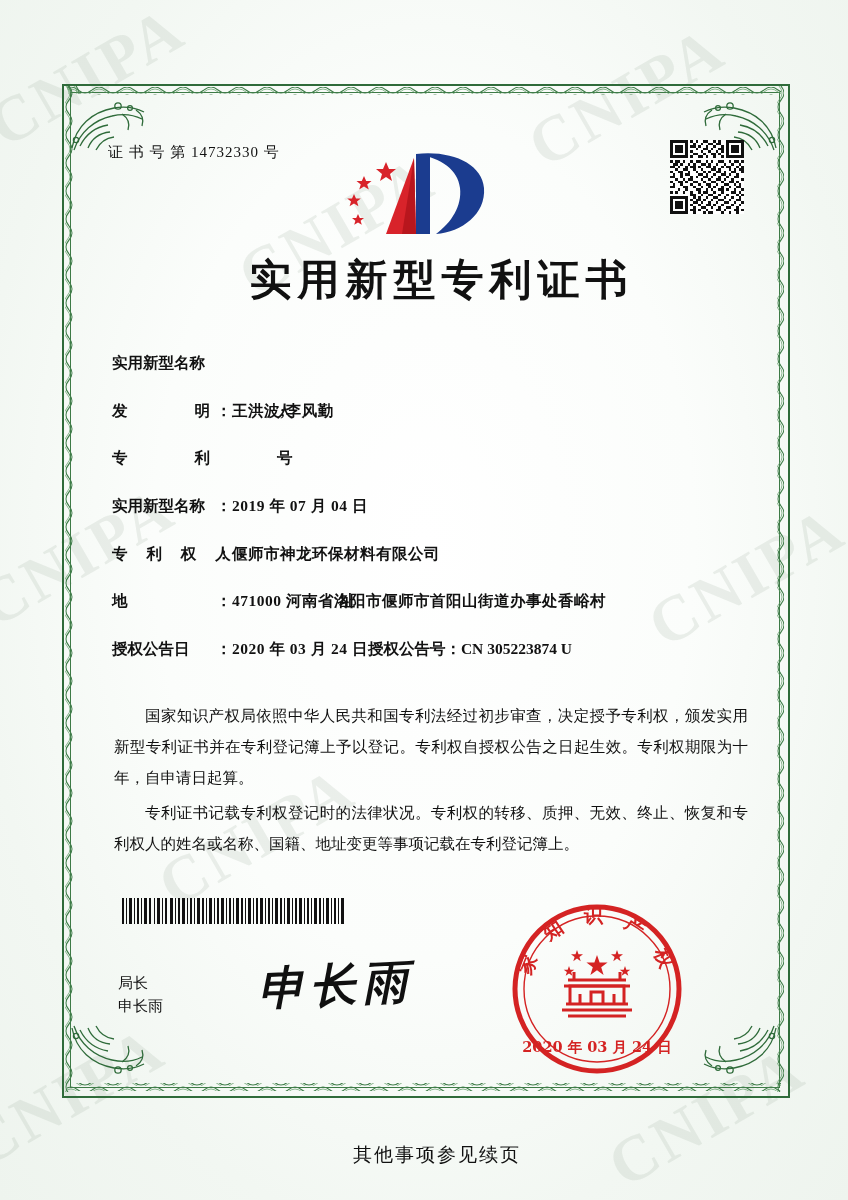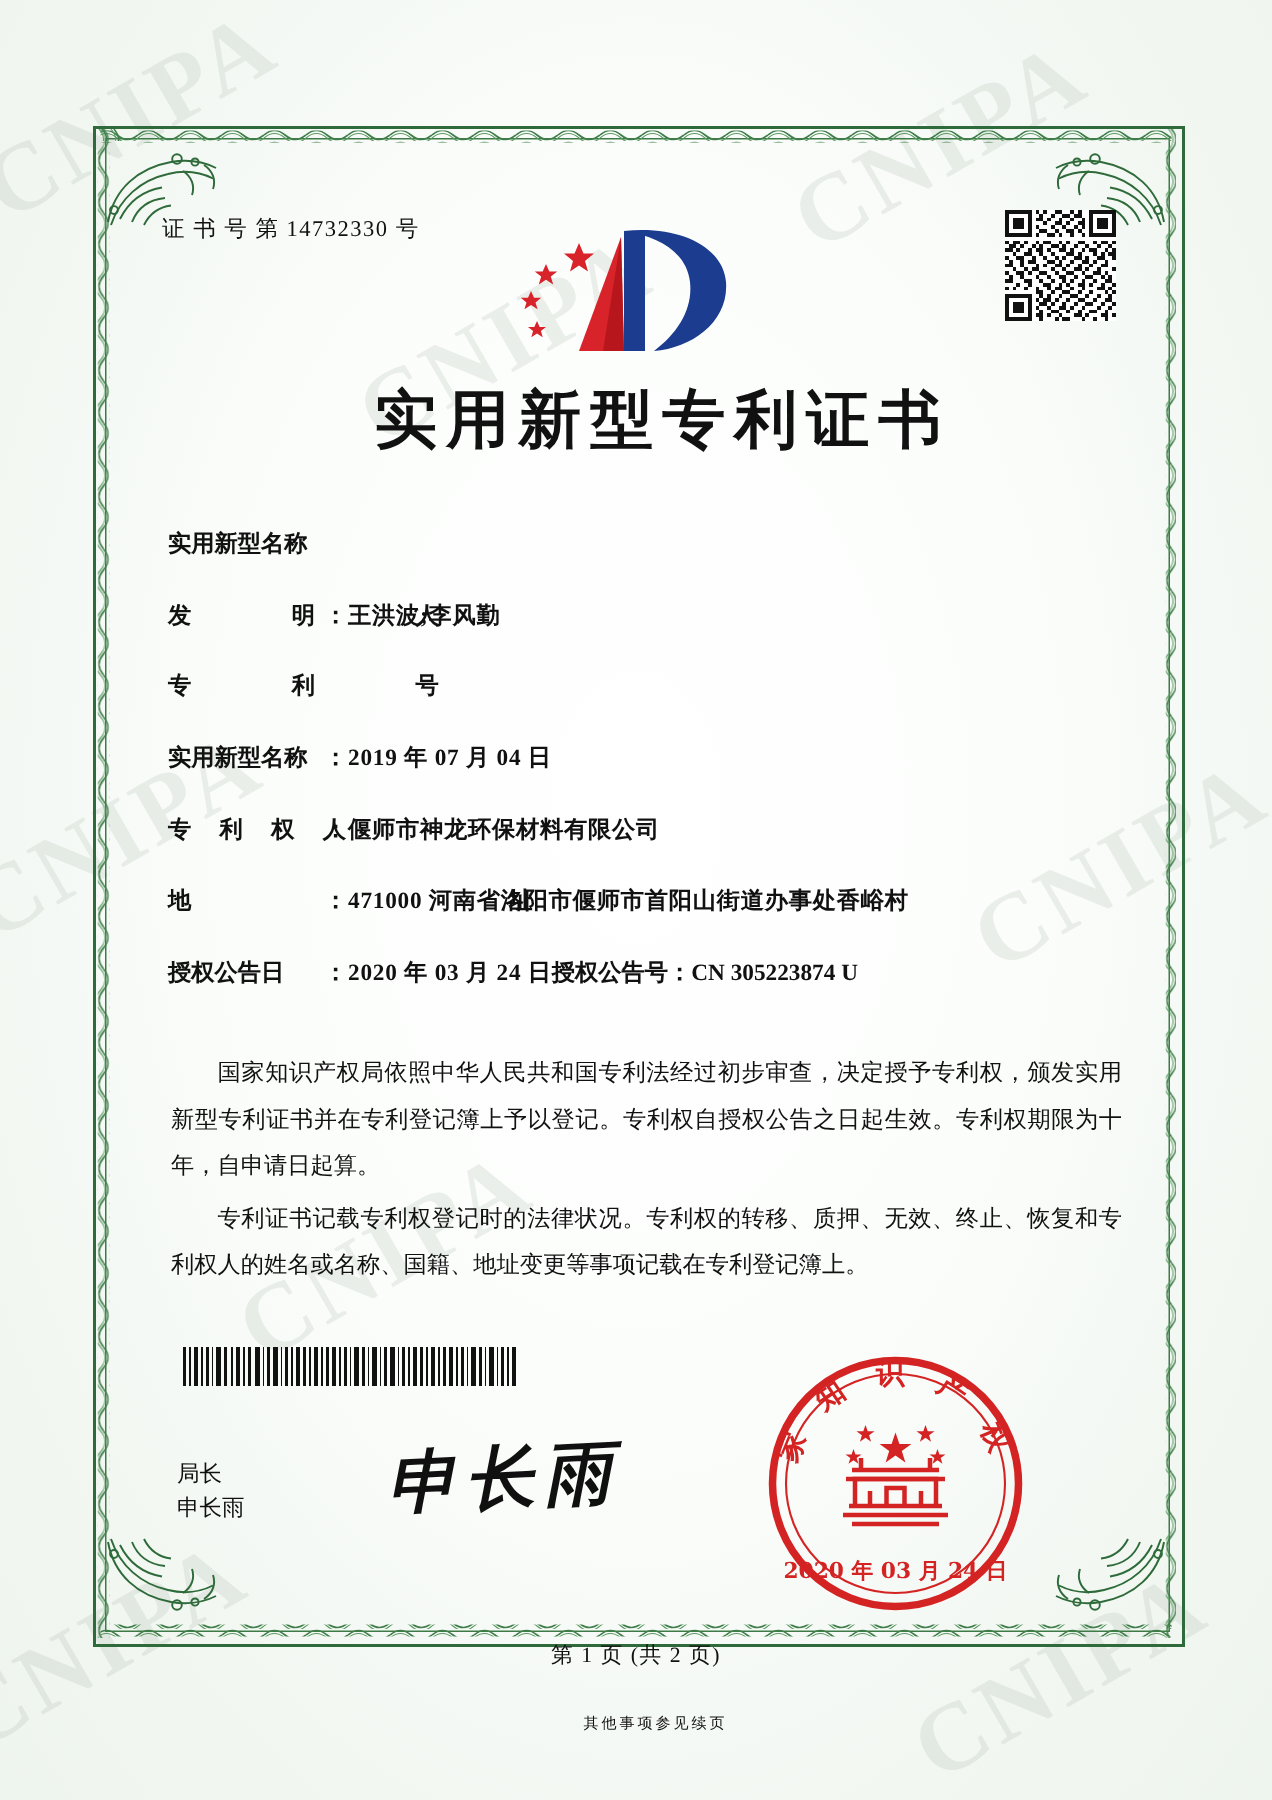--- a/index.html
+++ b/index.html
@@ -225,21 +225,21 @@
     color: #111;
     letter-spacing: 1px;
   }
 
   .footnote {
     position: absolute;
     left: 0;
     right: 0;
     top: 1142px;
     text-align: center;
-    font-size: 10px;
+    font-size: 19px;
     color: #111;
     letter-spacing: 2px;
     padding-left: 26px;
   }
 </style>
 </head>
 <body>
 
 <div class="page">
 
@@ -714,17 +714,16 @@
       <g fill="#d42323">
         <polygon points="89,55 91.6,62.6 99.6,62.6 93.2,67.3 95.6,75 89,70.3 82.4,75 84.8,67.3 78.4,62.6 86.4,62.6"></polygon>
         <polygon points="69,50 70.5,54.2 75,54.2 71.4,56.9 72.7,61.2 69,58.5 65.3,61.2 66.6,56.9 63,54.2 67.5,54.2"></polygon>
         <polygon points="109,50 110.5,54.2 115,54.2 111.4,56.9 112.7,61.2 109,58.5 105.3,61.2 106.6,56.9 103,54.2 107.5,54.2"></polygon>
         <polygon points="61,66 62.3,69.7 66.3,69.7 63.1,72 64.3,75.8 61,73.5 57.7,75.8 58.9,72 55.7,69.7 59.7,69.7"></polygon>
         <polygon points="117,66 118.3,69.7 122.3,69.7 119.1,72 120.3,75.8 117,73.5 113.7,75.8 114.9,72 111.7,69.7 115.7,69.7"></polygon>
       </g>
       <text x="89" y="152" text-anchor="middle" font-family="'DejaVu Serif', serif" font-size="14.5" fill="#d42323" font-weight="bold">2020 年 03 月 24 日</text>
     </svg>
 
-    <div class="page-number">第 1 页 (共 2 页)</div>
     <div class="footnote">其他事项参见续页</div>
 
   </div>
 </div>
 
 </body></html>

